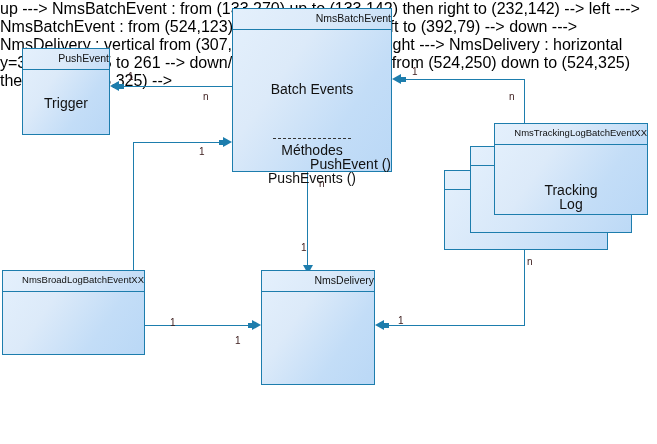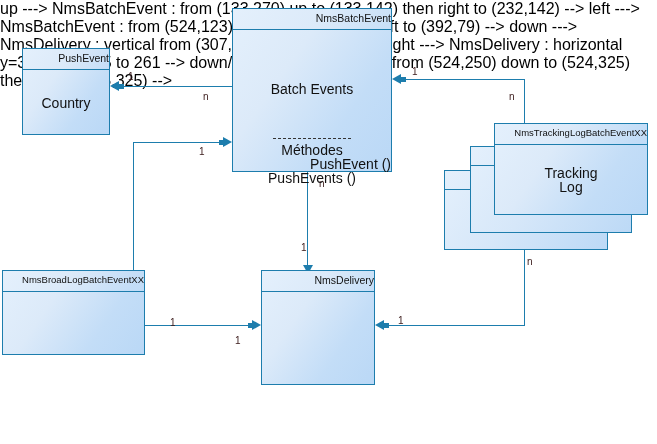--- a/index.html
+++ b/index.html
@@ -171,21 +171,21 @@
   <div class="card-label" style="left:235px; top:336px;">1</div>
   <div class="card-label" style="left:527px; top:257px;">n</div>
   <div class="card-label" style="left:398px; top:316px;">1</div>
 
   
 
   
   <div class="uml-box" style="left:22px; top:48px; width:88px; height:87px;">
     <div class="hdr">PushEvent</div>
     <div class="body">
-      <div class="body-center" style="top:26px;">Country</div>
+      <div class="body-center" style="top:26px;">Trigger</div>
     </div>
   </div>
 
   
   <div class="uml-box" style="left:232px; top:8px; width:160px; height:164px;">
     <div class="hdr">NmsBatchEvent</div>
     <div class="body">
       <div class="body-center" style="top:52px;">Batch Events</div>
       <div class="sep" style="left:40px; right:40px; top:108px;"></div>
       <div class="body-center" style="top:113px;">Méthodes</div>
@@ -197,21 +197,21 @@
   
   <div class="stack-shadow" style="left:444px; top:170px; width:164px; height:80px;">
     <div class="bar"></div>
   </div>
   <div class="stack-shadow" style="left:470px; top:146px; width:162px; height:87px;">
     <div class="bar"></div>
   </div>
   <div class="uml-box" style="left:494px; top:123px; width:154px; height:92px;">
     <div class="hdr" style="font-size:9.5px;">NmsTrackingLogBatchEventXX</div>
     <div class="body">
-      <div class="body-center" style="top:21px;">Tracking
+      <div class="body-center" style="top:38px;">Tracking
 Log</div>
     </div>
   </div>
 
   
   <div class="uml-box" style="left:2px; top:270px; width:143px; height:85px;">
     <div class="hdr" style="font-size:9.5px;">NmsBroadLogBatchEventXX</div>
   </div>
 
   

